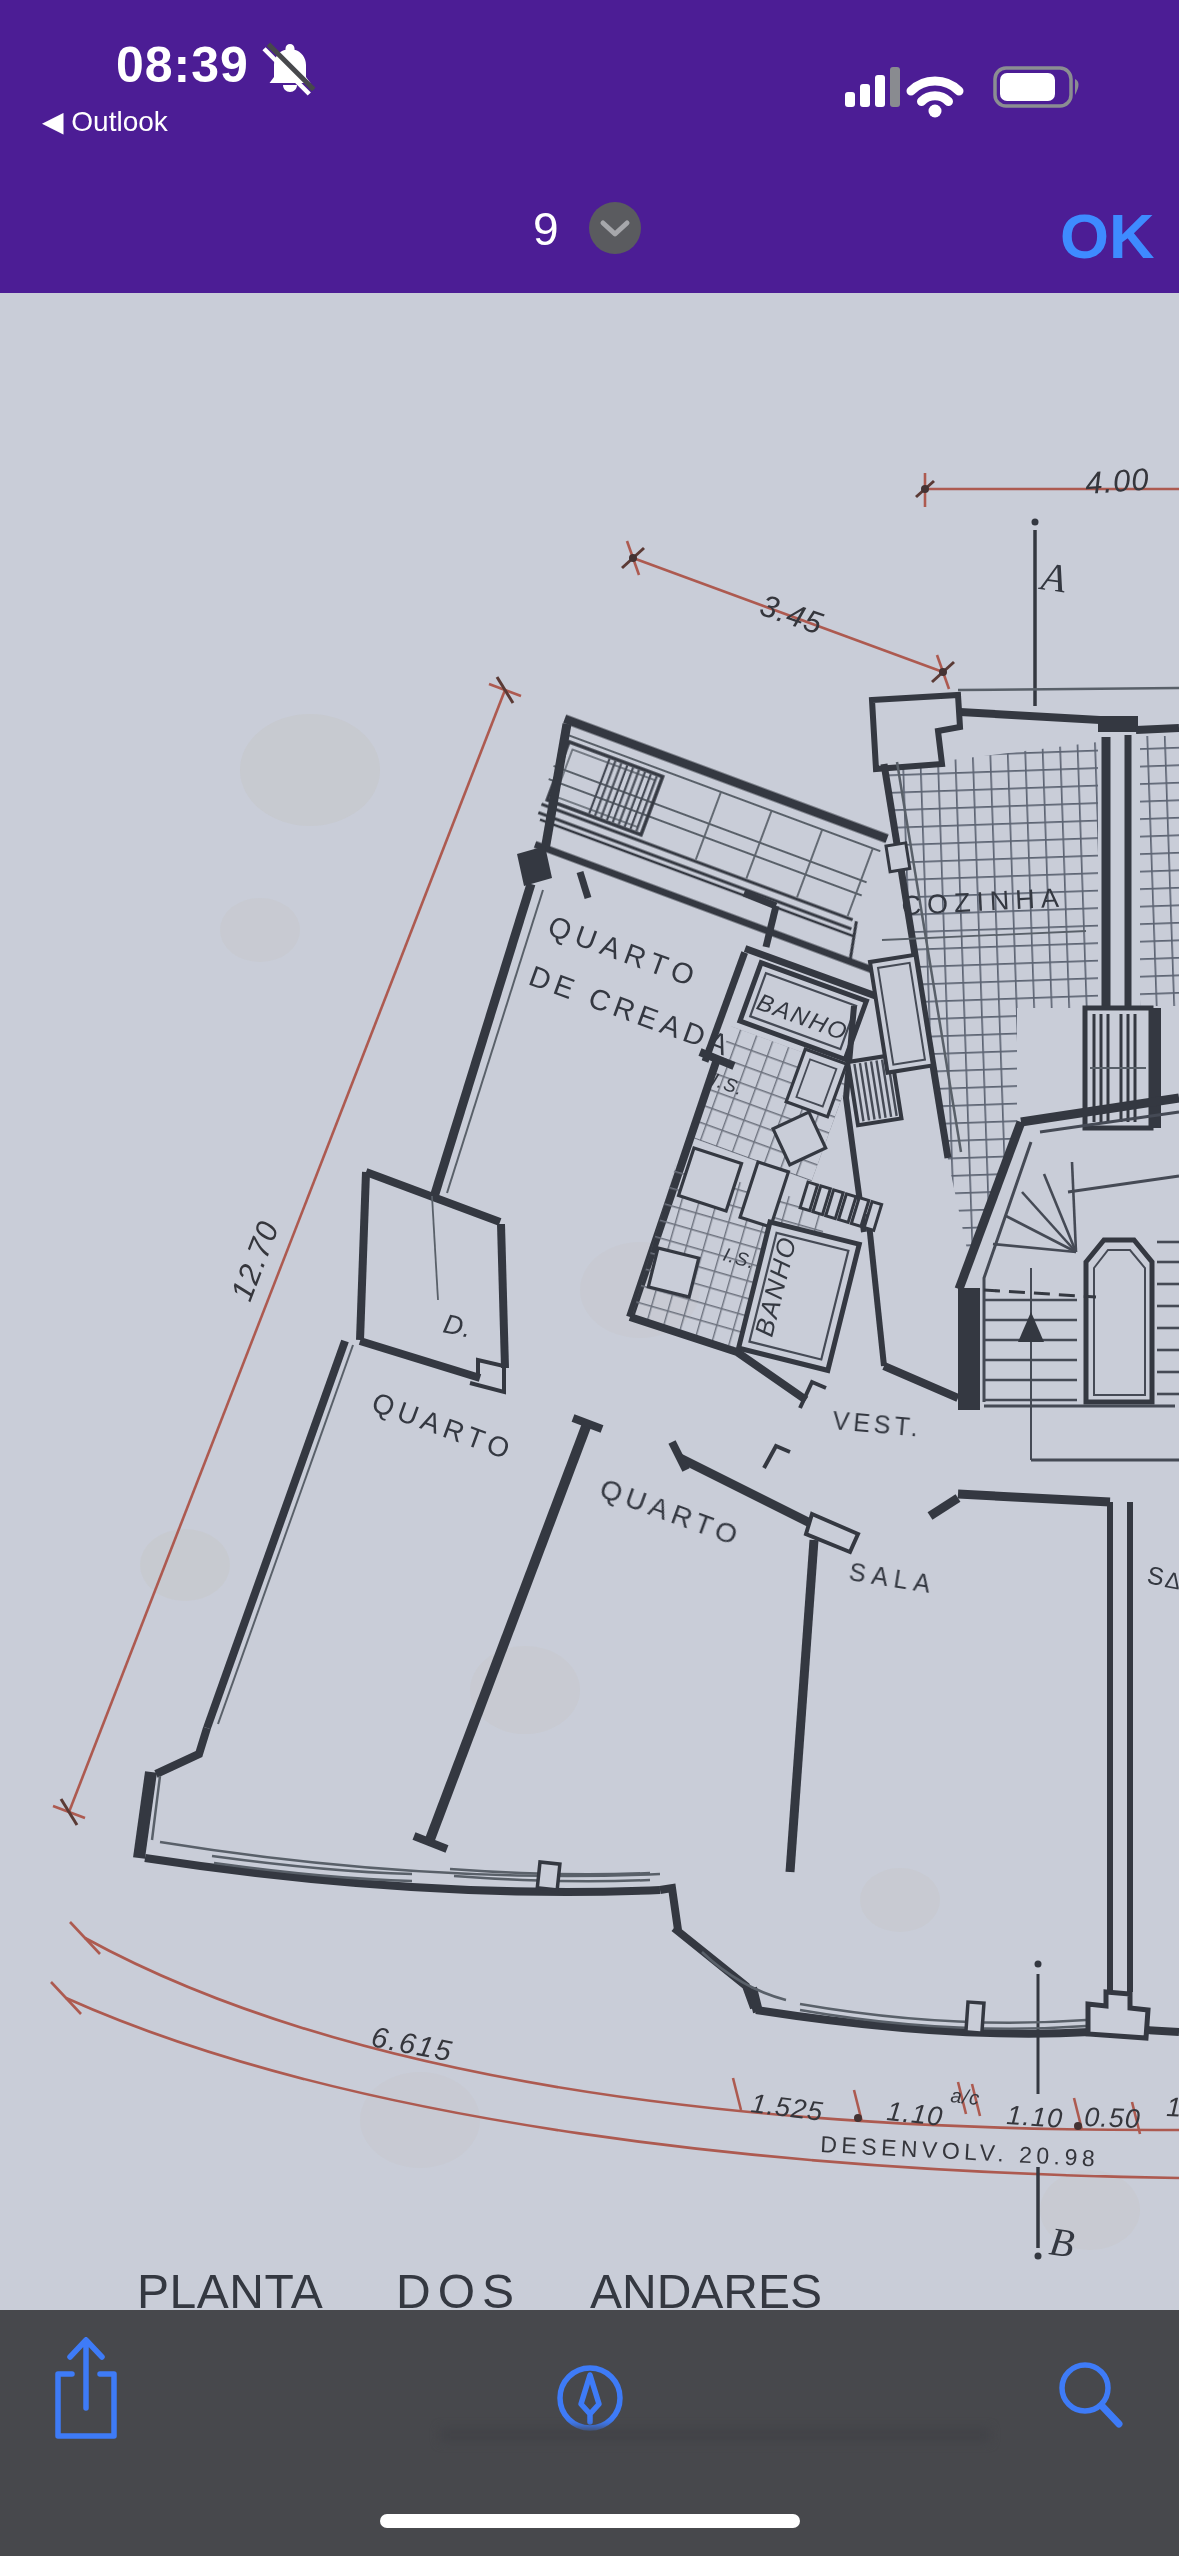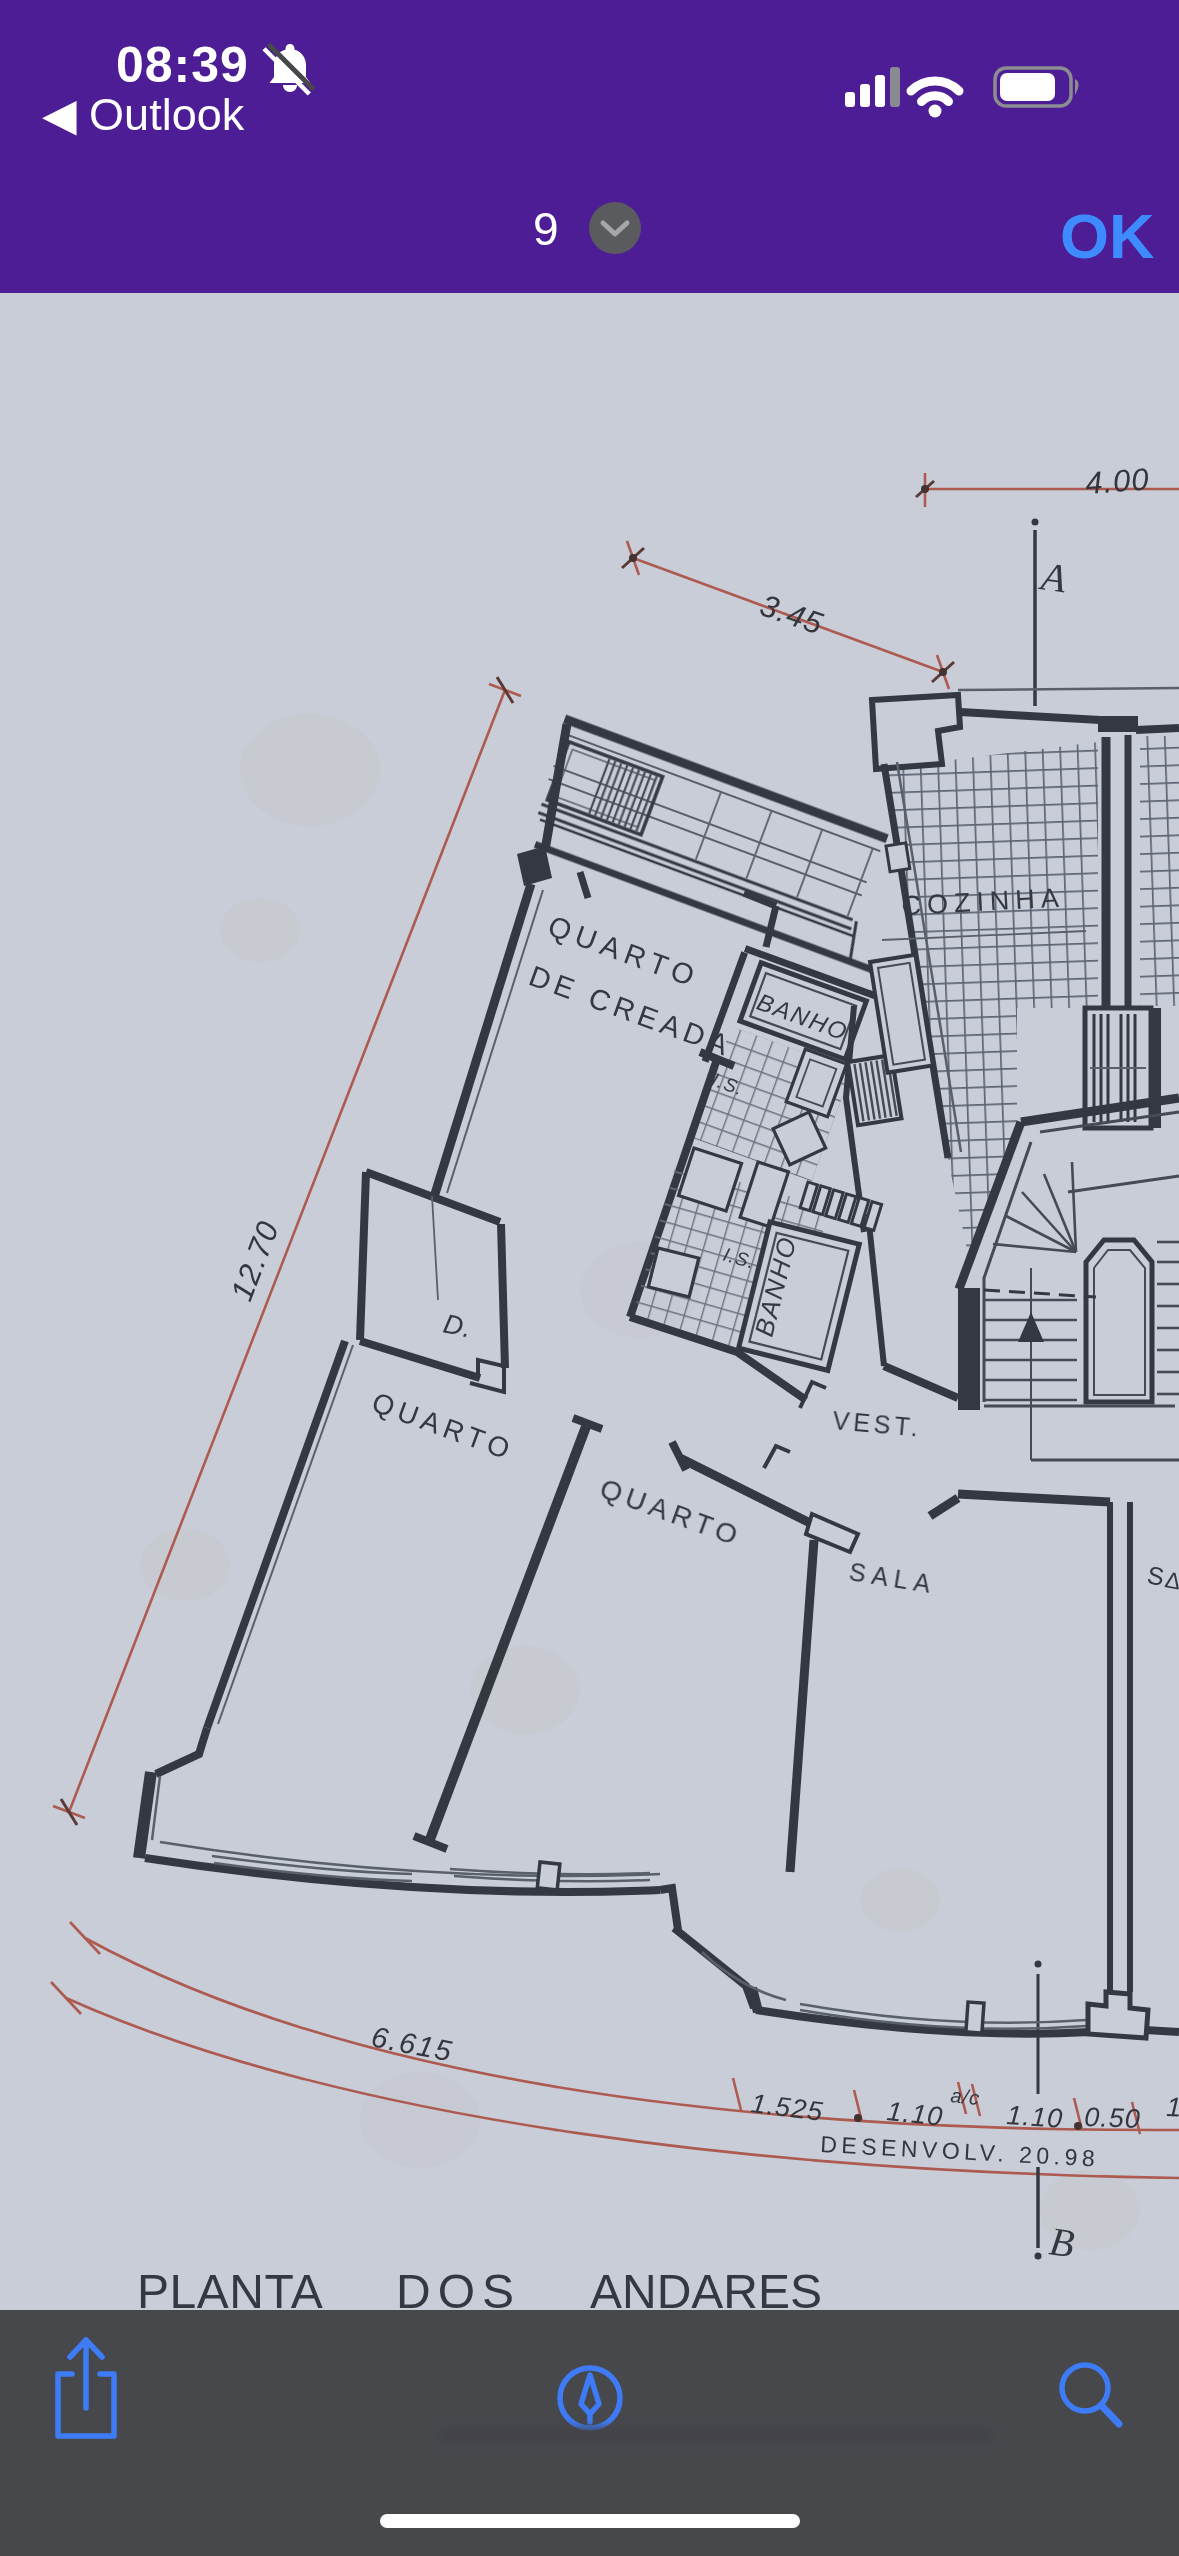--- a/index.html
+++ b/index.html
@@ -273,21 +273,21 @@
 </svg>
 
 <div style="position:absolute;left:0;top:0;width:1179px;height:293px;background:#4c1d95;color:#fff;">
   <div style="position:absolute;left:116px;top:36px;font-size:50px;font-weight:bold;letter-spacing:1px;">08:39</div>
   <svg style="position:absolute;left:262px;top:40px;" width="56" height="56" viewBox="0 0 56 56">
     <path d="M28 4c-2.5 0-4.5 2-4.5 4.5v1.2C16.6 11.5 12 17.6 12 25v12l-4.5 6h41L44 37V25c0-7.4-4.6-13.5-11.5-15.3V8.5C32.5 6 30.5 4 28 4z" fill="#fff"></path>
     <path d="M21 45h14c0 3.9-3.1 7-7 7s-7-3.1-7-7z" fill="#fff"></path>
     <rect x="-4" y="24" width="64" height="5" fill="#47484c" transform="rotate(45 28 28)"></rect>
     <rect x="-4" y="30.5" width="64" height="4.5" fill="#fff" transform="rotate(45 28 28)"></rect>
   </svg>
-  <div style="position:absolute;left:42px;top:88px;font-size:45px;">◀ Outlook</div>
+  <div style="position:absolute;left:42px;top:105px;font-size:28px;">◀ Outlook</div>
 
   <svg style="position:absolute;left:840px;top:60px;" width="250" height="60" viewBox="0 0 250 60">
     <rect x="5" y="32" width="10" height="15" rx="3" fill="#fff"></rect>
     <rect x="20" y="24" width="10" height="23" rx="3" fill="#fff"></rect>
     <rect x="35" y="15" width="10" height="32" rx="3" fill="#fff"></rect>
     <rect x="50" y="7" width="10" height="40" rx="3" fill="#898b90"></rect>
     <path d="M71 31 A 34 34 0 0 1 119 31" fill="none" stroke="#fff" stroke-width="9" stroke-linecap="round"></path>
     <path d="M81.5 41.5 A 19 19 0 0 1 108.5 41.5" fill="none" stroke="#fff" stroke-width="9" stroke-linecap="round"></path>
     <circle cx="95" cy="51" r="6.5" fill="#fff"></circle>
     <rect x="155" y="8" width="76" height="38" rx="11" fill="none" stroke="#8b8d92" stroke-width="3.5"></rect>

